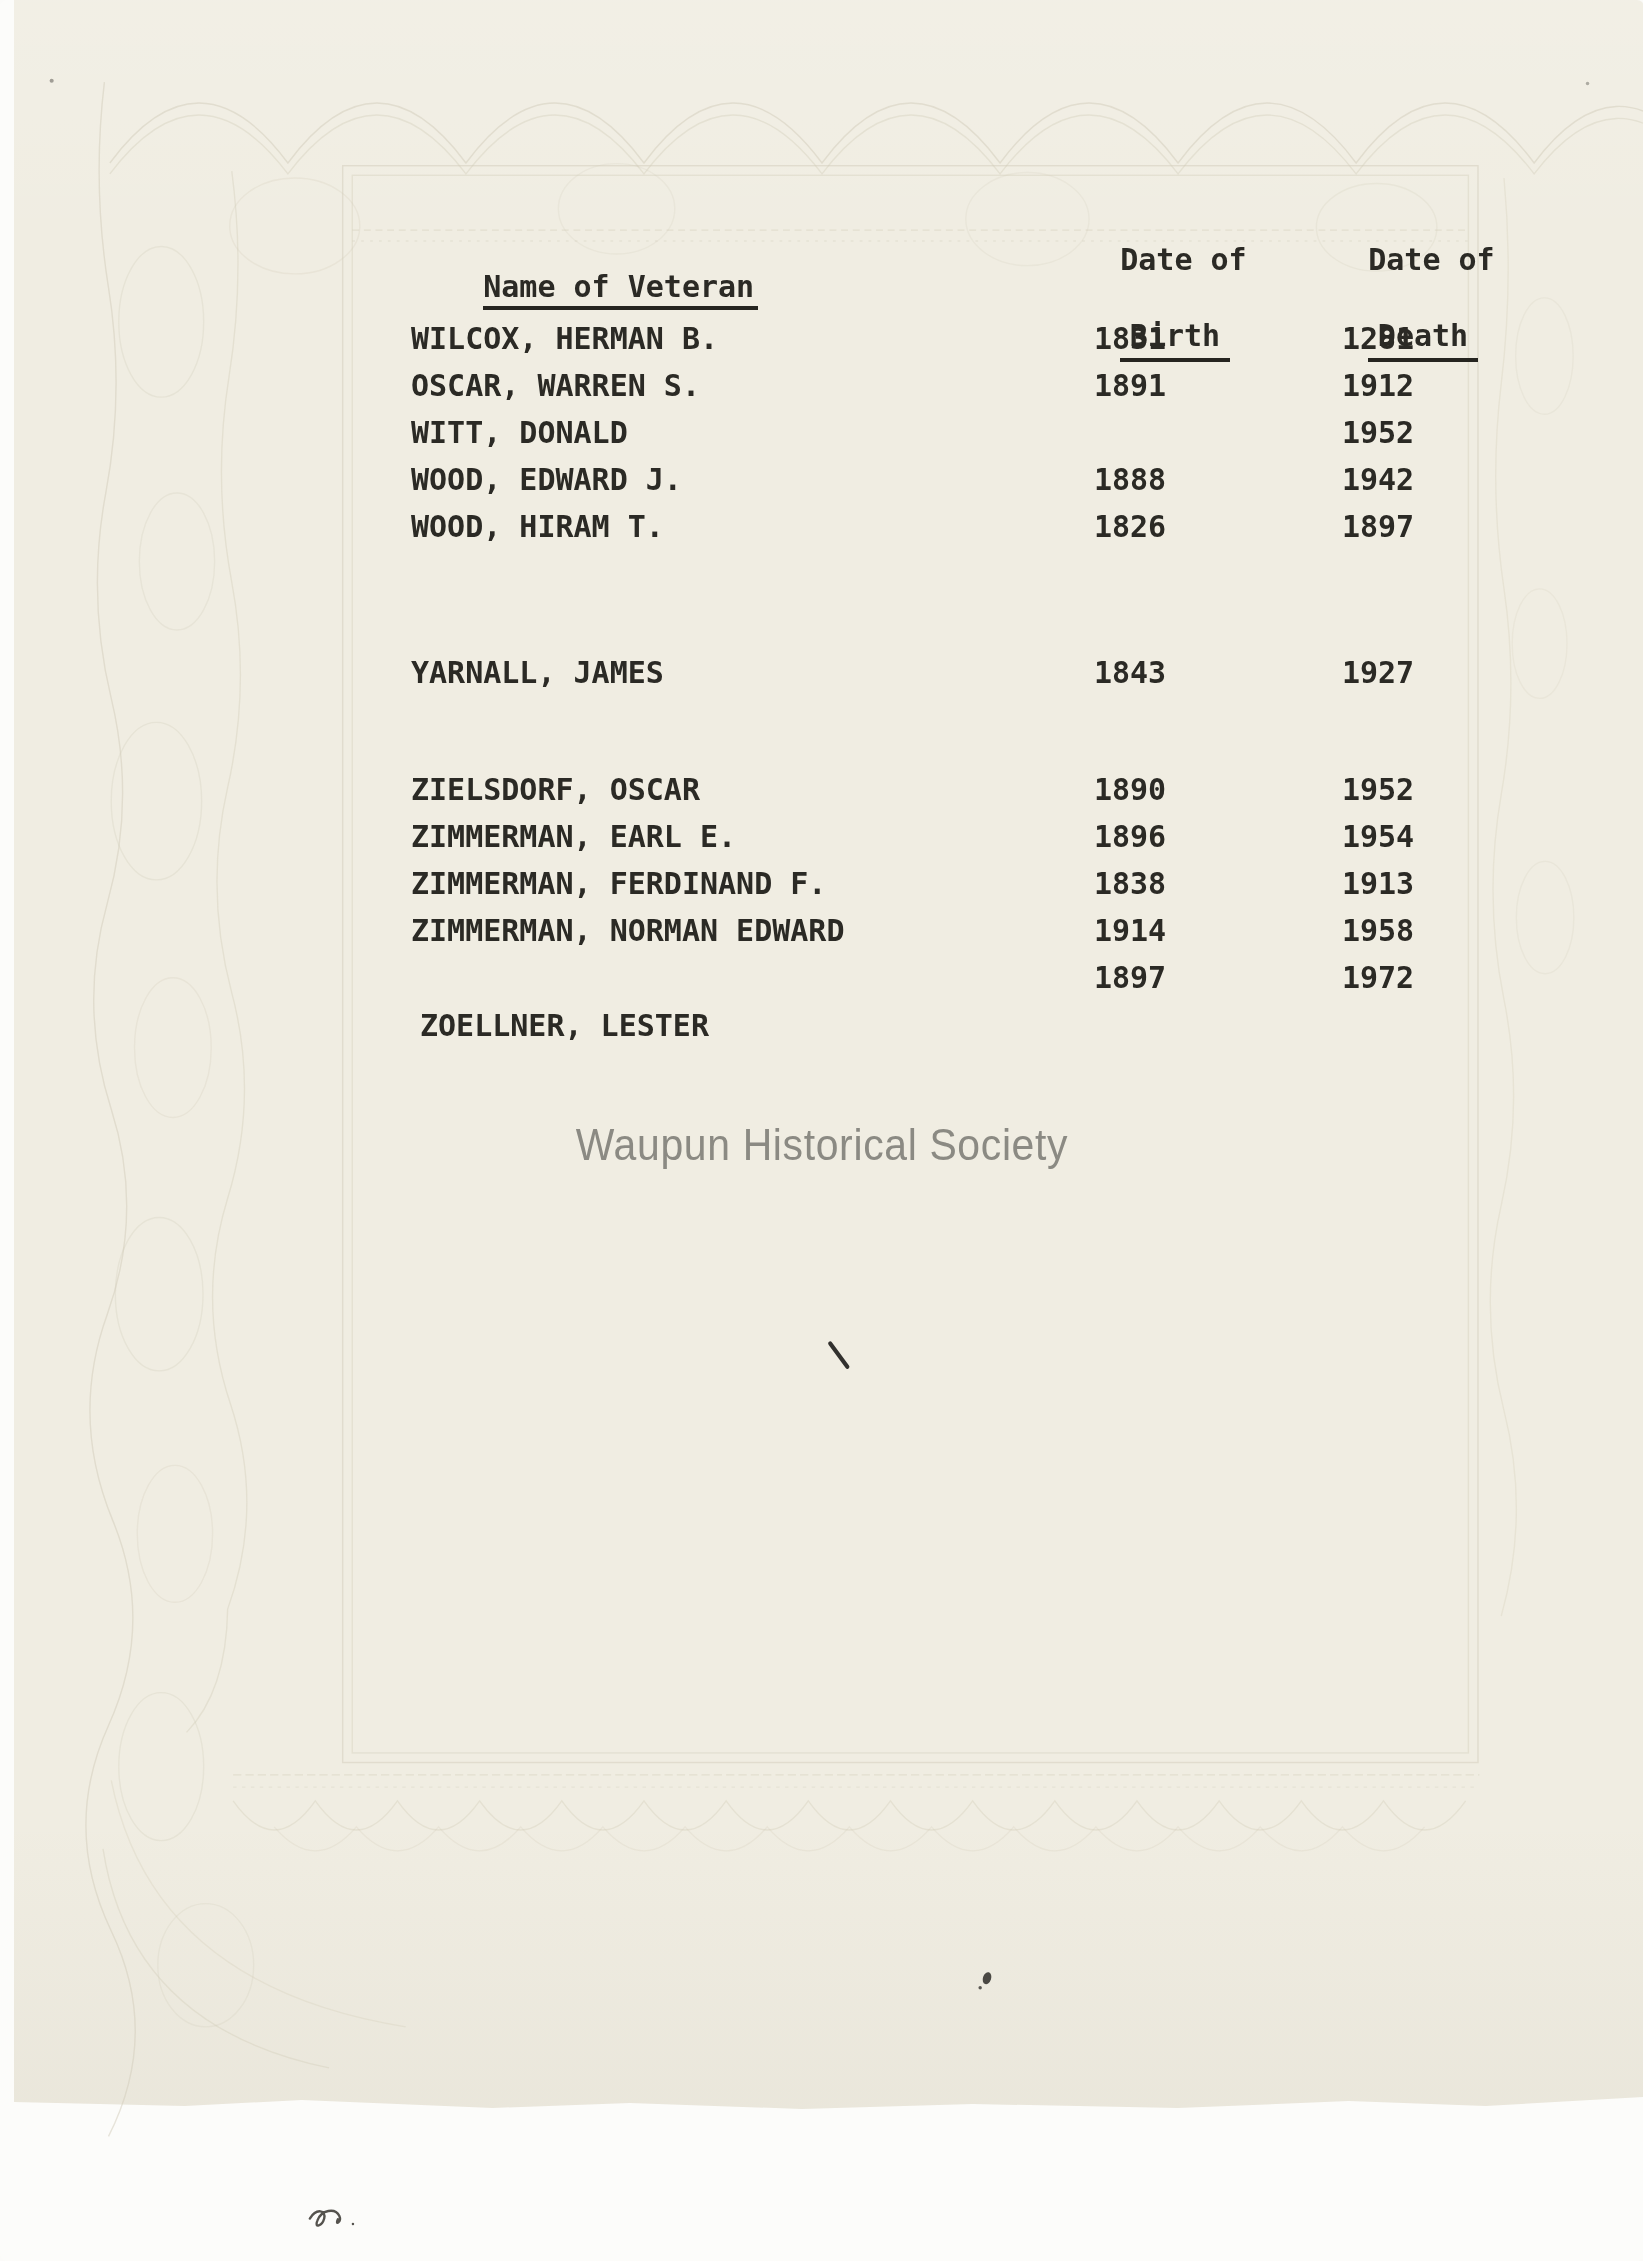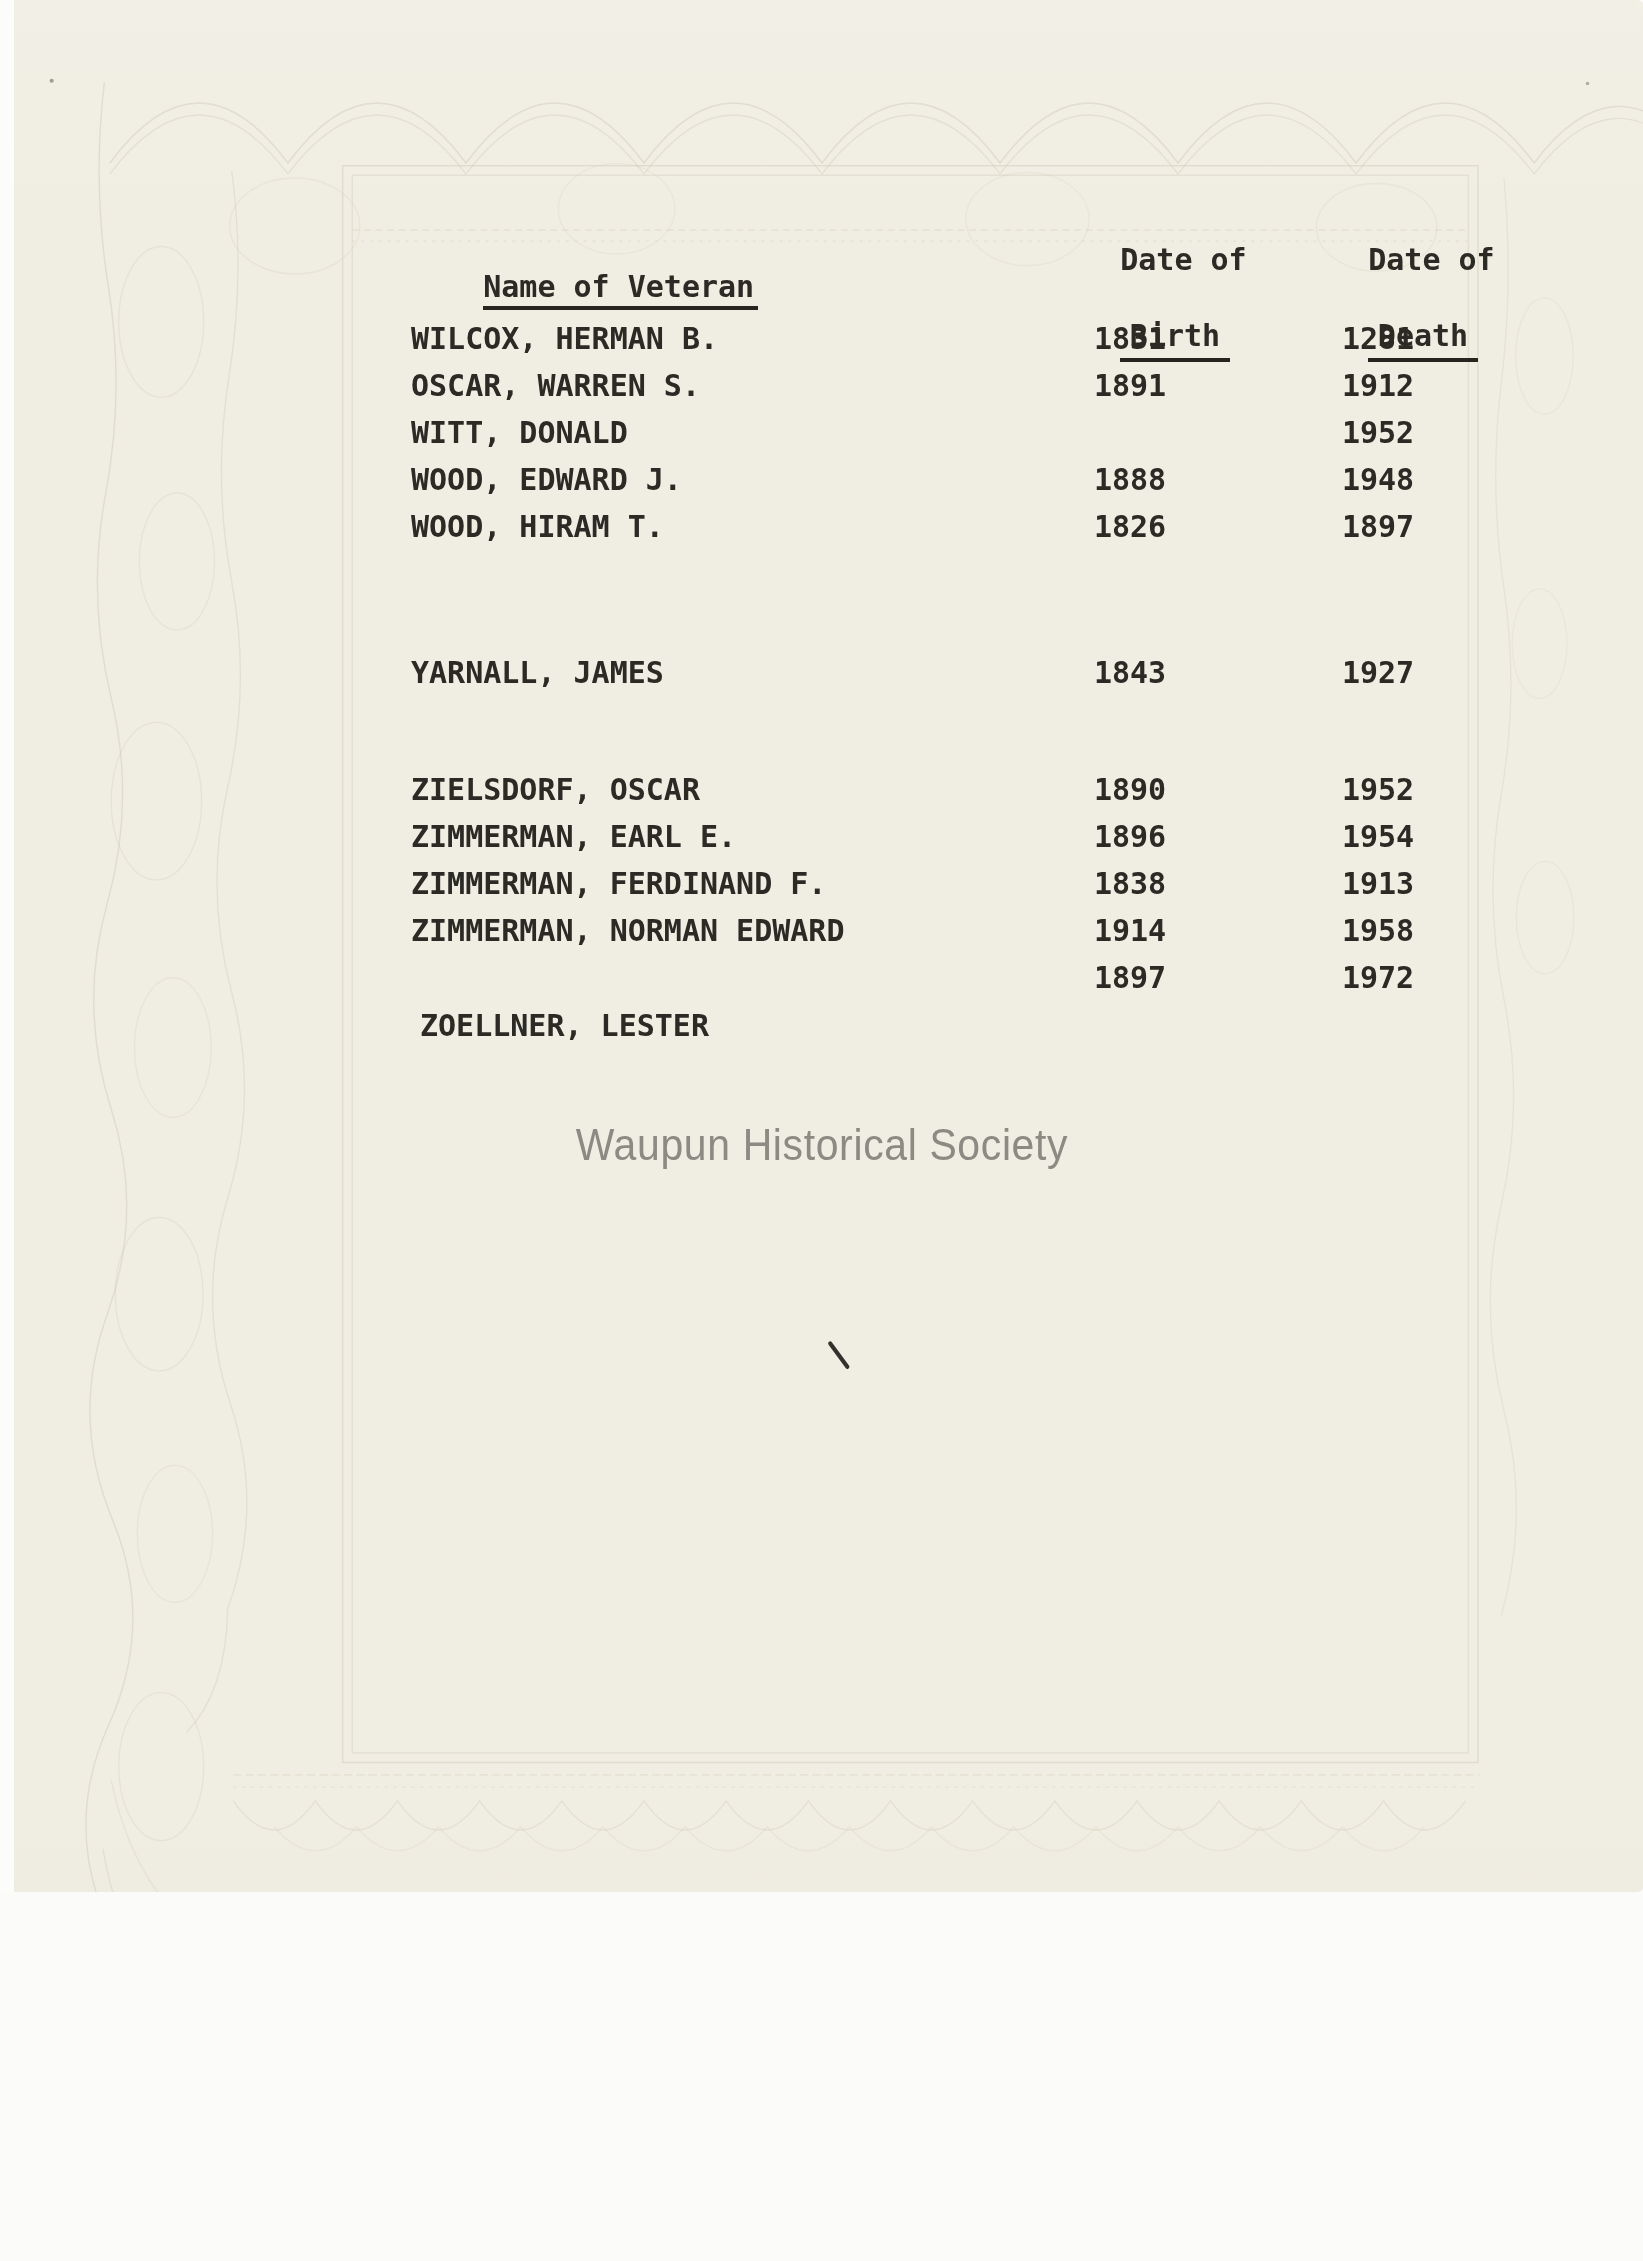--- a/index.html
+++ b/index.html
@@ -1,16 +1,16 @@
 <!DOCTYPE html>
 <html style="font-size:11px"><head>
 <meta charset="utf-8">
 <style>
   html,body{margin:0;padding:0;background:#fbfbf9;}
-  #page{position:relative;width:1644px;height:1892px;background:#fcfcfa;overflow:hidden;
+  #page{position:relative;width:1644px;height:2261px;background:#fcfcfa;overflow:hidden;
         font-family:"DejaVu Sans Mono", monospace;border-radius:7px;}
   
   #paper{position:absolute;left:13.7px;top:0;width:1630px;height:2116px;background:#f0ede2;
          clip-path:polygon(0px 0px,1630px 0px,1630px 2097px,1472px 2106px,1335px 2101px,
                   1164px 2108px,959px 2104px,788px 2109px,616px 2103px,479px 2108px,
                   288px 2100px,171px 2106px,0px 2102px);}
   #paper::after{content:"";position:absolute;inset:0;
          background:linear-gradient(180deg,rgba(255,255,255,.12) 0%,rgba(0,0,0,0) 12%,
                     rgba(0,0,0,0) 86%,rgba(120,110,90,.05) 100%);}
   svg.layer{position:absolute;left:0;top:0;pointer-events:none;}
@@ -109,21 +109,21 @@
       <span class="vdeath">1912</span>
     </div>
       <div class="vrow typ">
       <span class="vname">WITT, DONALD</span>
       <span class="vbirth"></span>
       <span class="vdeath">1952</span>
     </div>
       <div class="vrow typ">
       <span class="vname">WOOD, EDWARD J.</span>
       <span class="vbirth">1888</span>
-      <span class="vdeath">1948</span>
+      <span class="vdeath">1942</span>
     </div>
       <div class="vrow typ">
       <span class="vname">WOOD, HIRAM T.</span>
       <span class="vbirth">1826</span>
       <span class="vdeath">1897</span>
     </div>
     </div>
   <div class="rows-group" id="group-2">
 
   <div class="vrow typ">

